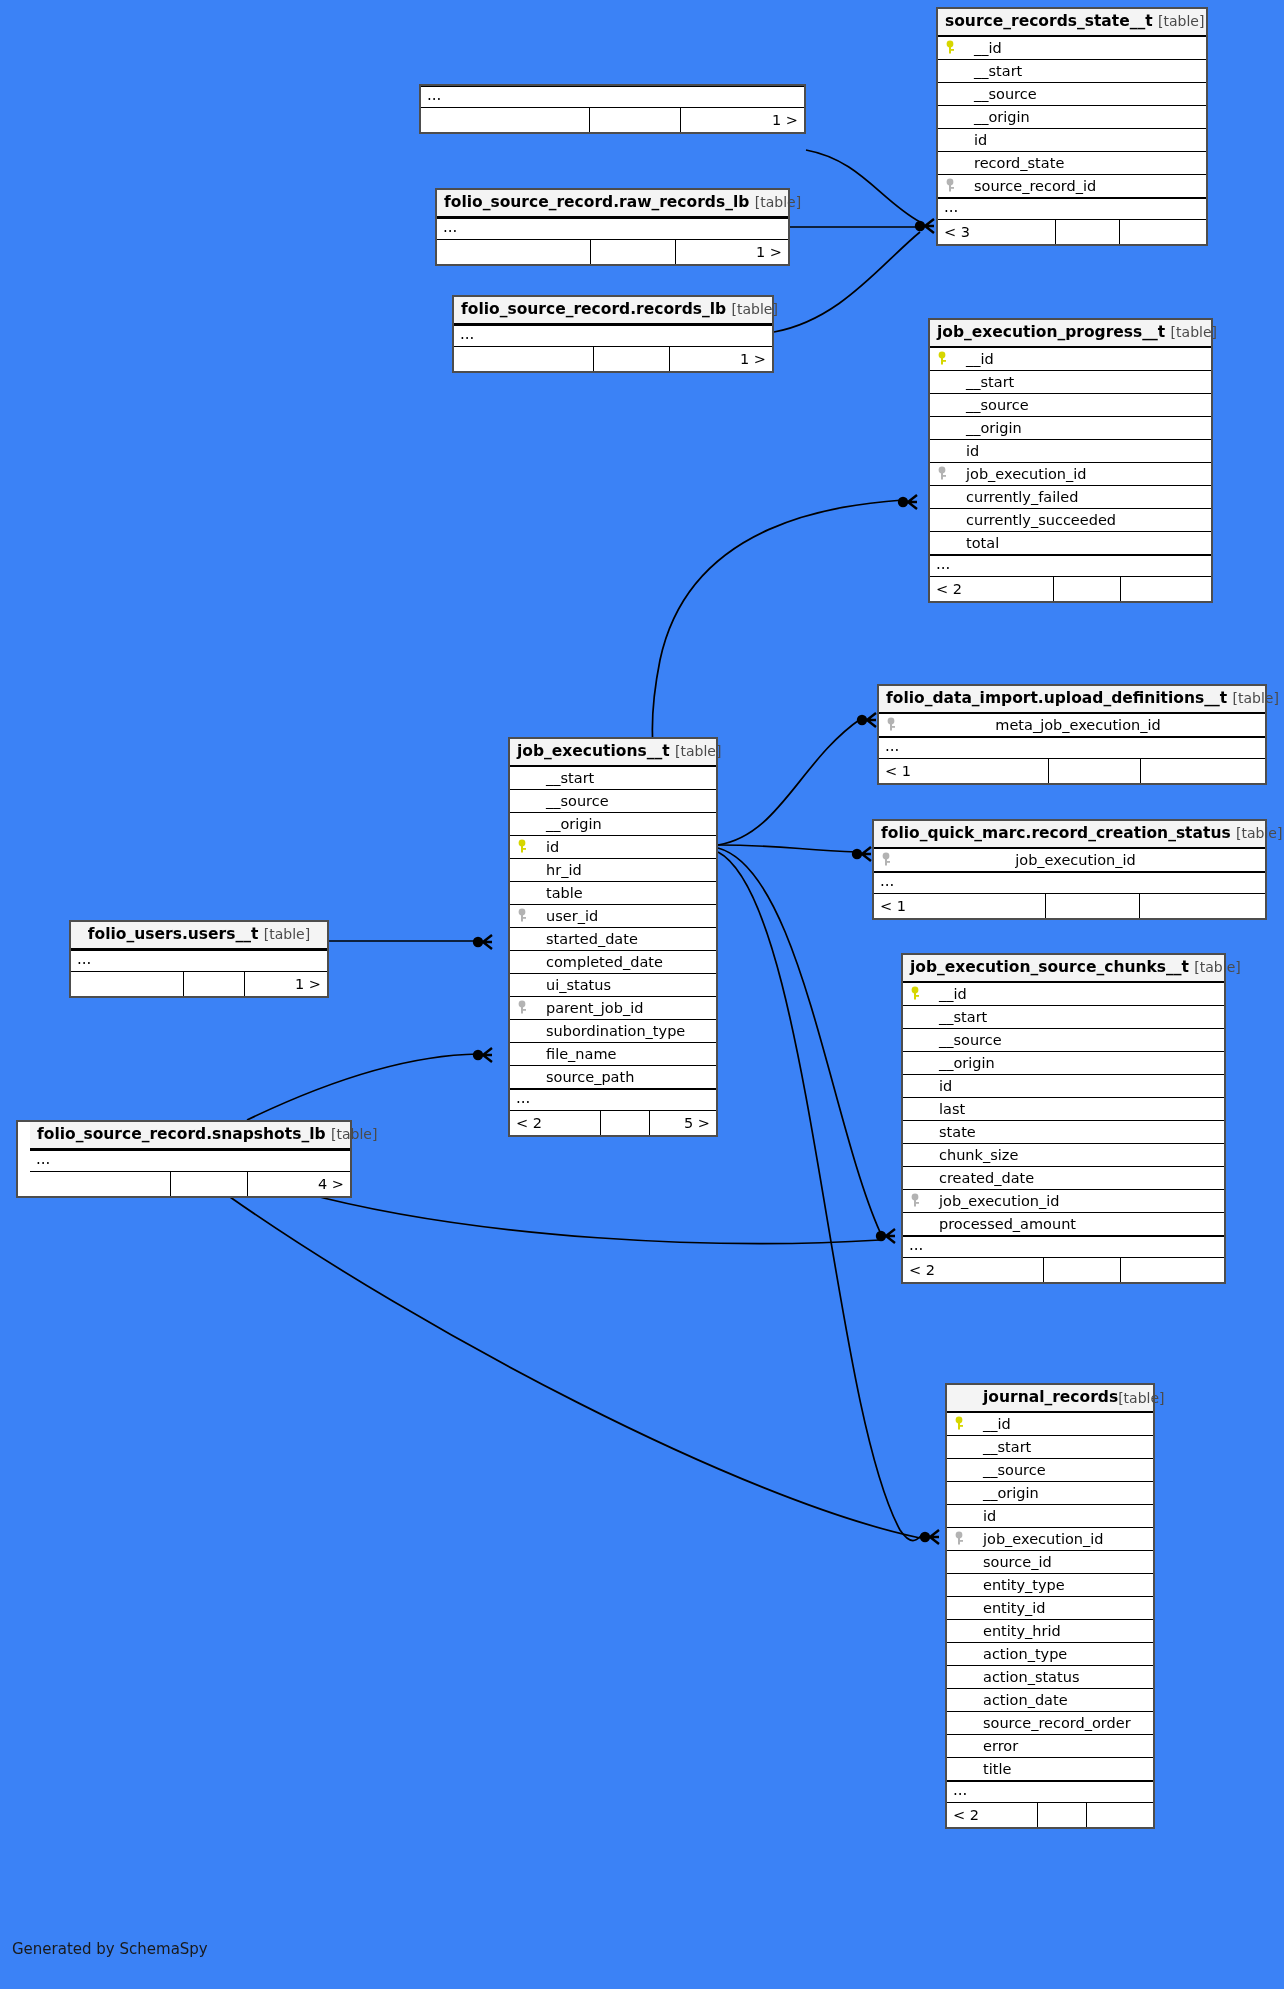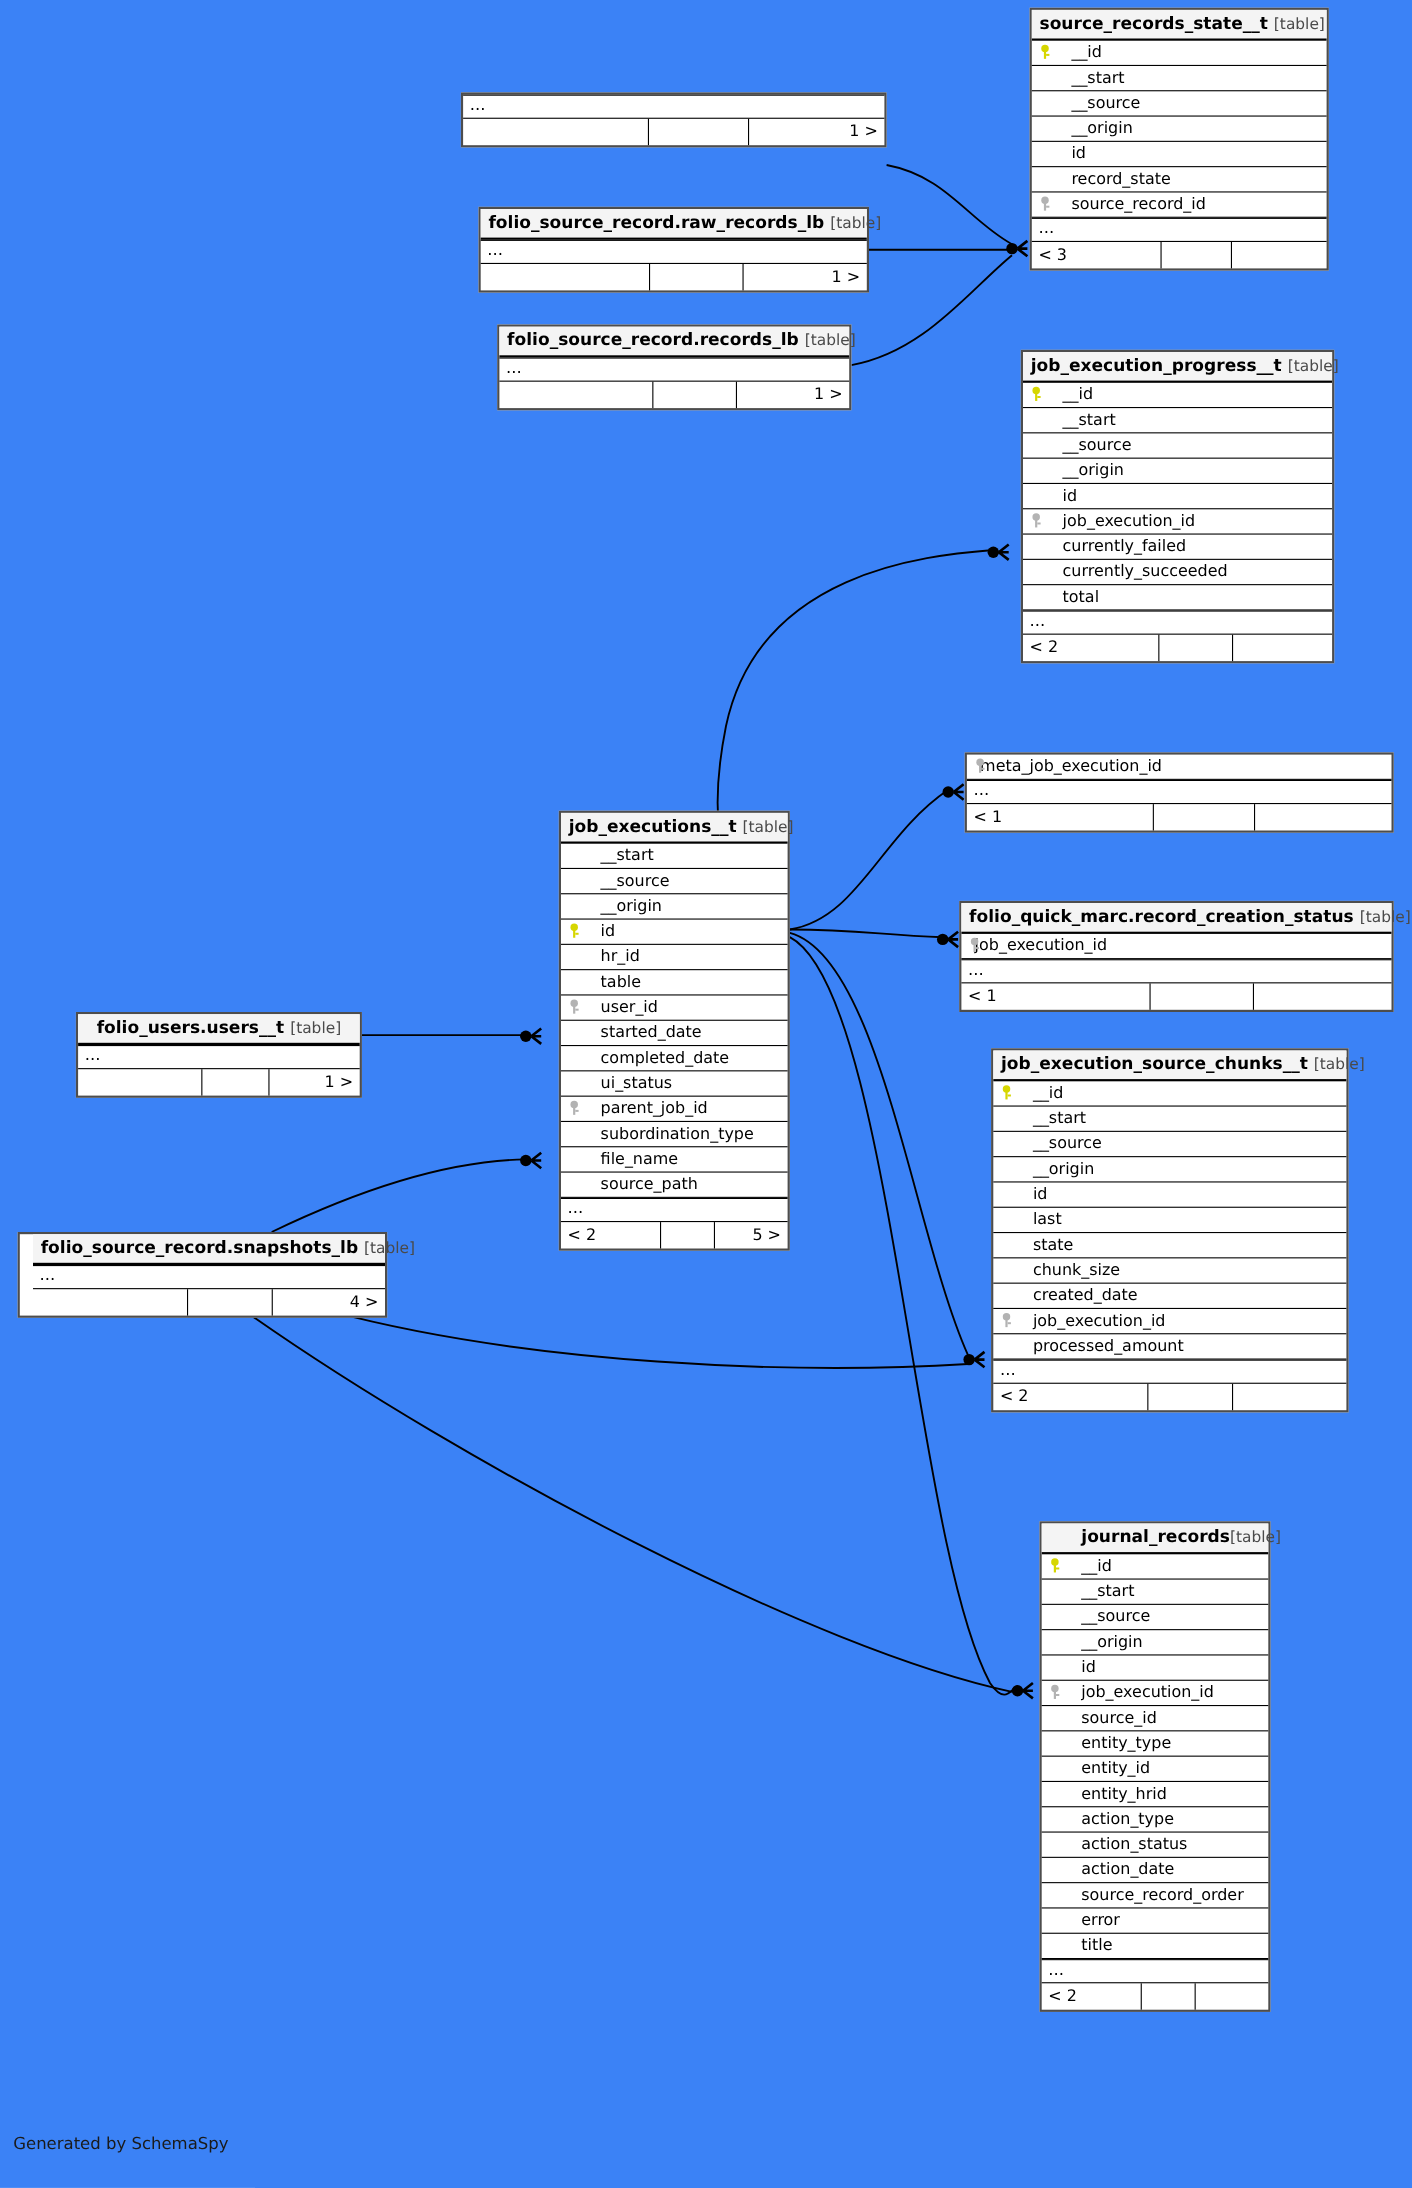--- a/index.html
+++ b/index.html
@@ -68,20 +68,21 @@
     height: 23px;
     display: block;
   }
   .row .colname {
     display: block;
     padding-left: 36px;
     text-align: left;
   }
   .row.centered .colname {
     padding-left: 12px;
+    text-align: center;
   }
   .row.ellipsis {
     border-bottom: 1.8px solid #000;
     border-top: 1.8px solid #000;
     height: 22px;
     line-height: 17px;
     font-size: 15px;
     padding-left: 6px;
   }
   .footer-row {
@@ -283,20 +284,21 @@
           </div>
         </div>
         <div class="row ellipsis">...</div>
         <div class="footer-row">
           <div class="fcell left" style="width:44%">&lt; 2</div>
           <div class="fcell left" style="width:24%"></div>
           <div class="fcell right" style="width:32%"></div>
         </div>
       </div>
       <div class="table-box" style="left: 877px; top: 684px; width: 390px;">
+        <div class="tbl-title">folio_data_import.upload_definitions__t <span class="tag">[table]</span></div>
         <div class="rows">
           <div class="row centered">
             <span class="key">
               <svg class="key-ico" width="12" height="23" viewBox="0 0 12 23">
                 <circle cx="6" cy="7" r="3.4" fill="#b3b3b3"></circle>
                 <rect x="5" y="8.5" width="2" height="8" fill="#b3b3b3"></rect>
                 <rect x="7" y="12" width="3" height="1.8" fill="#b3b3b3"></rect>
               </svg>
             </span>
             <span class="colname">meta_job_execution_id</span>

